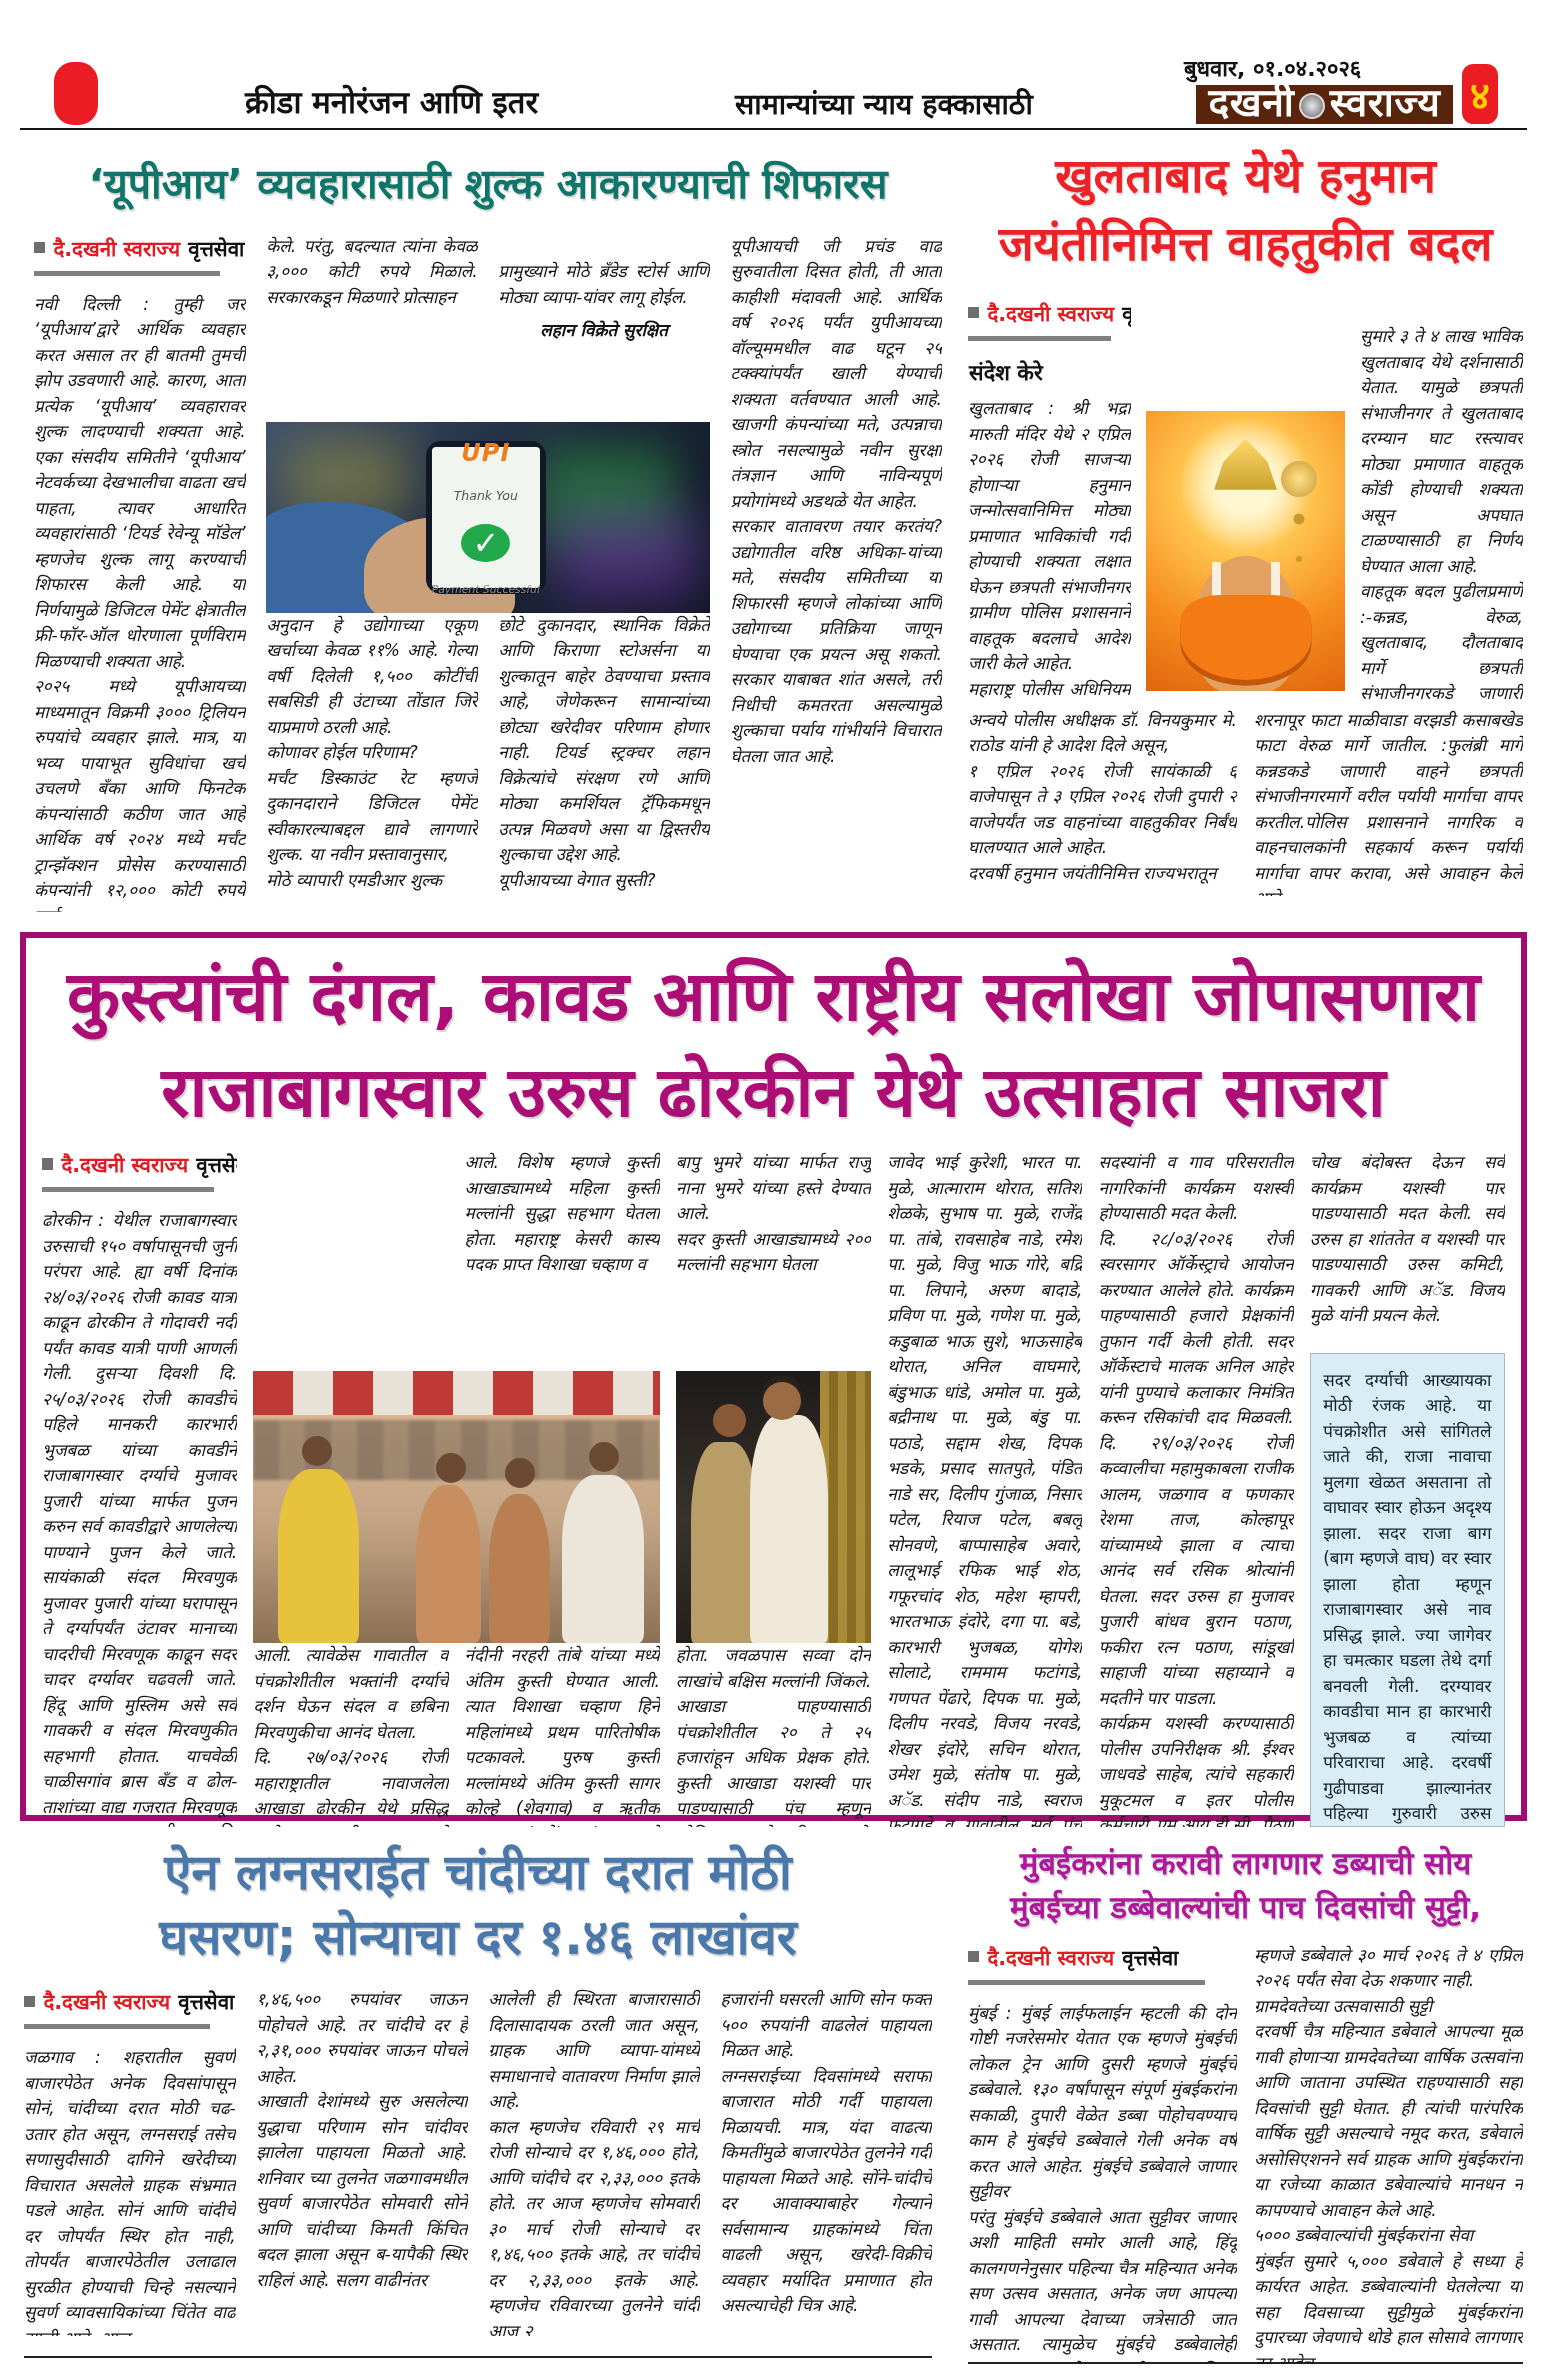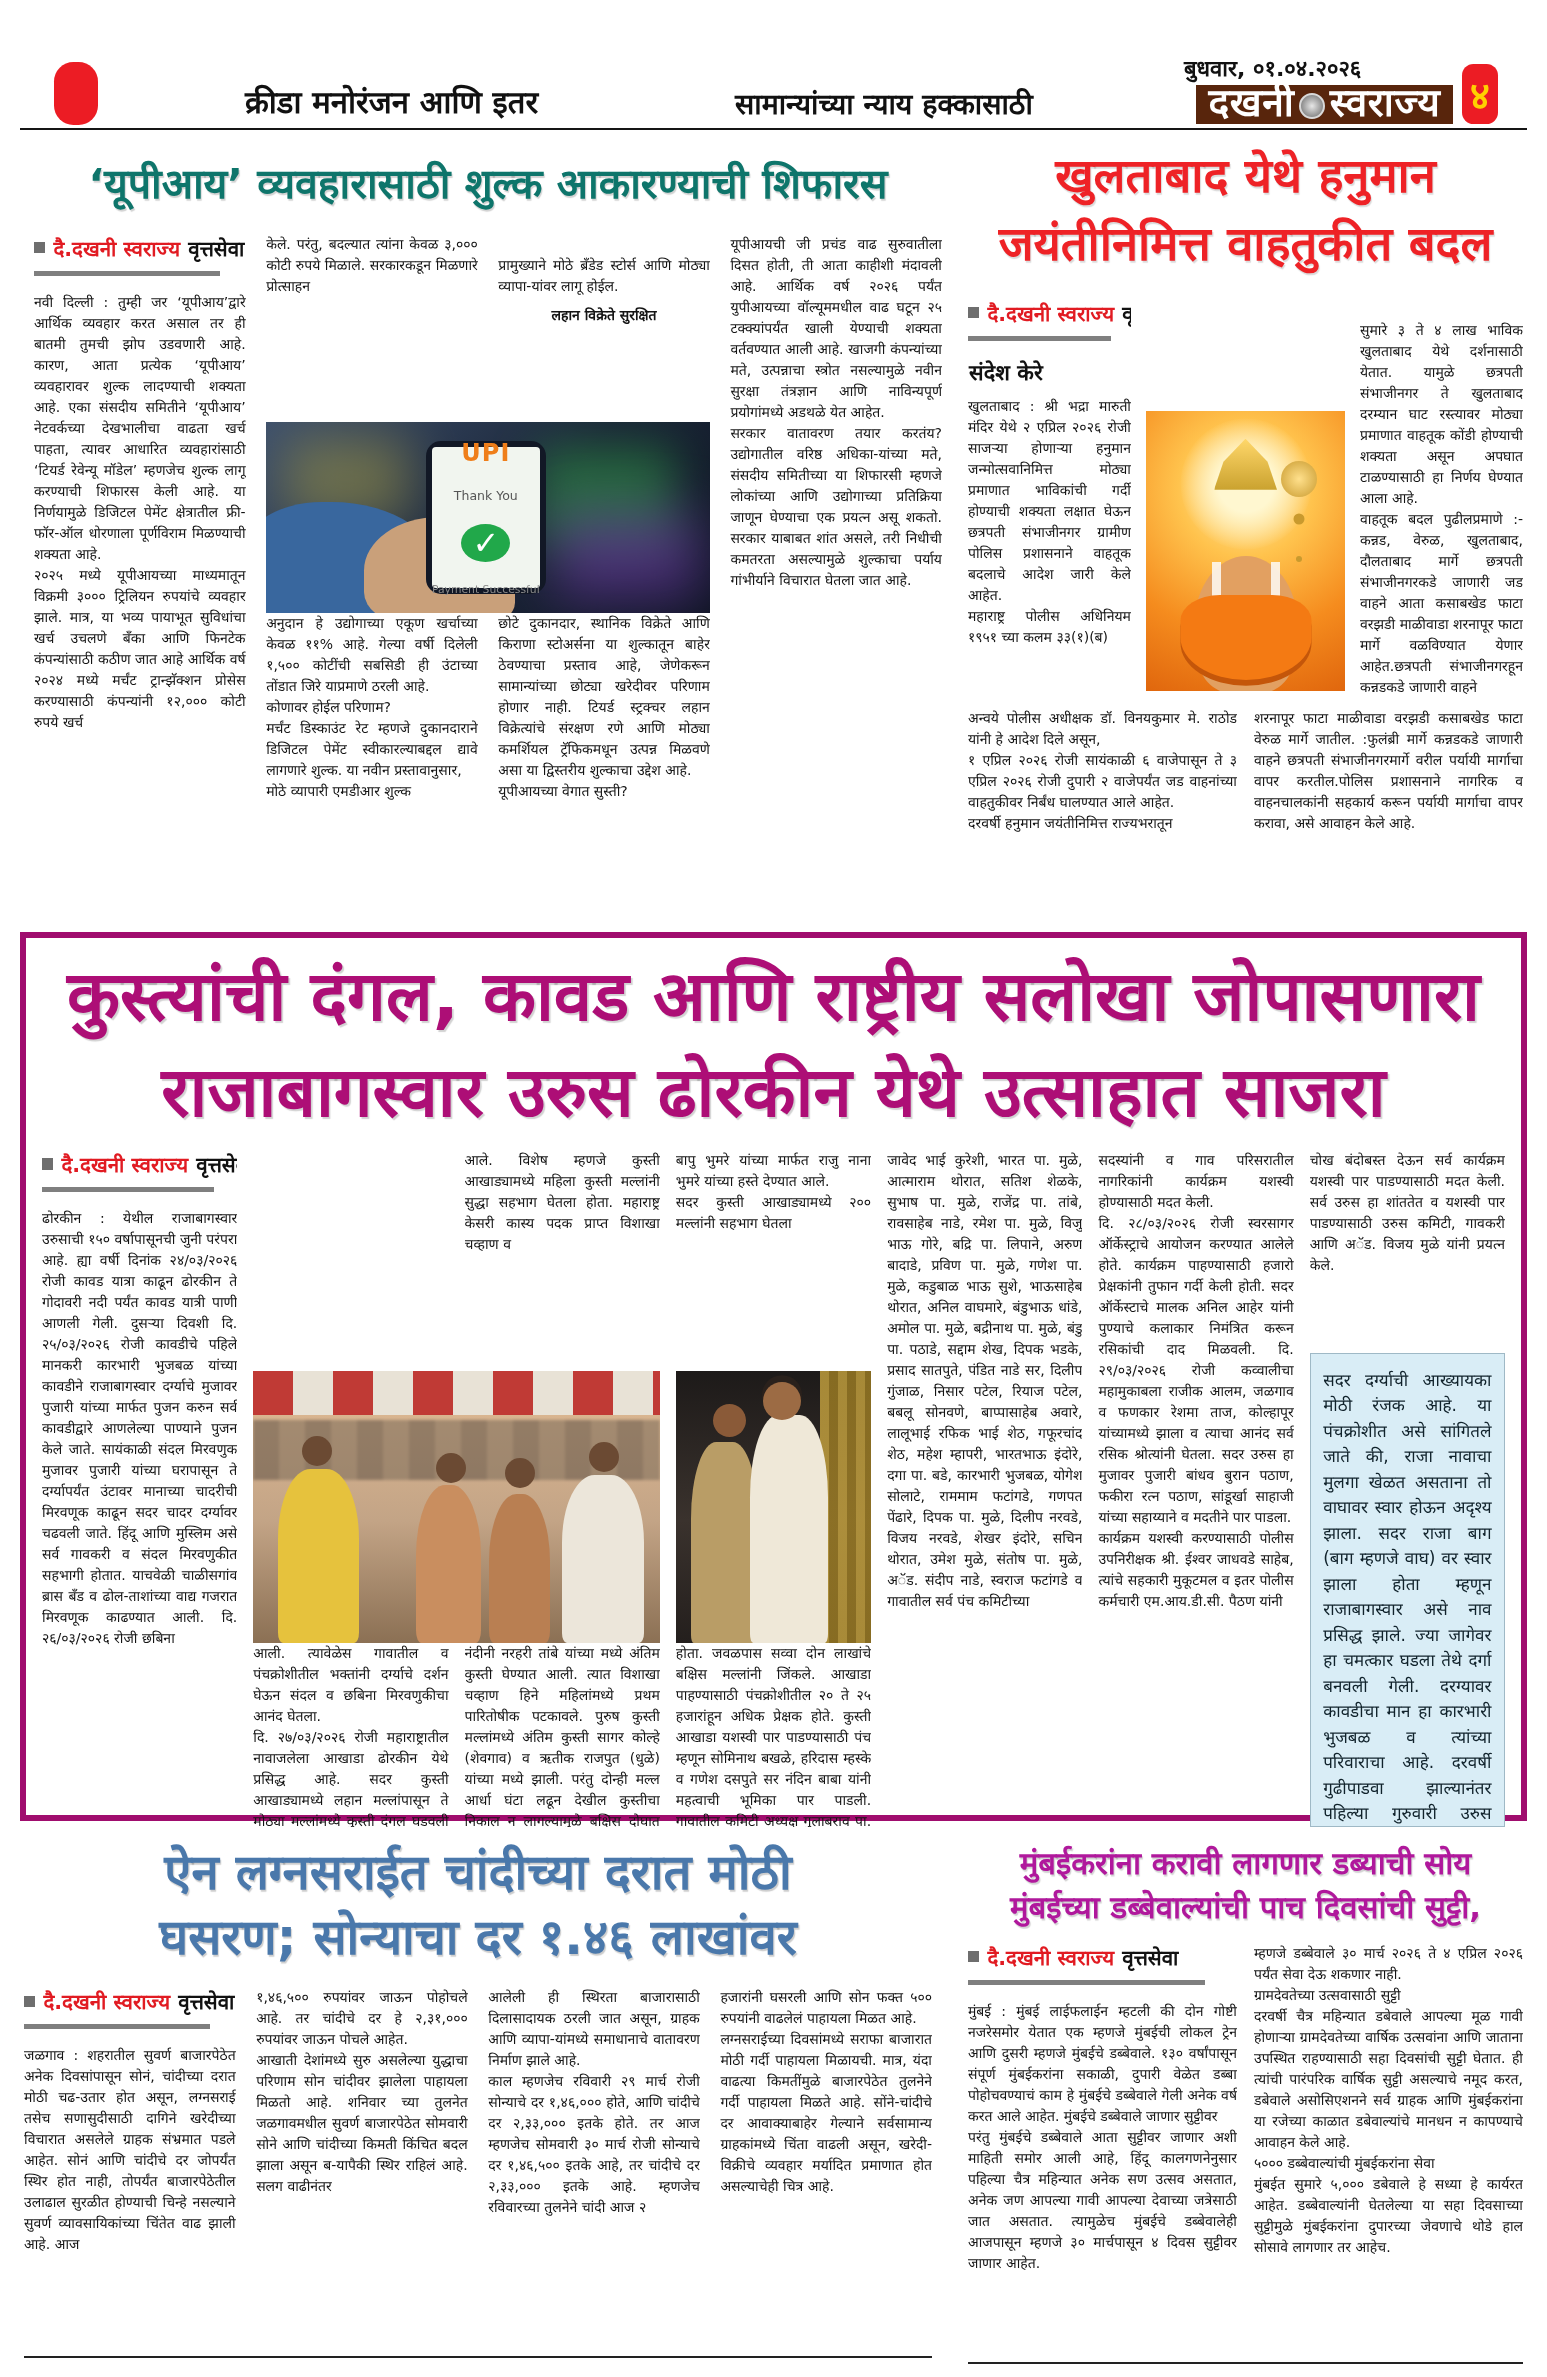--- a/index.html
+++ b/index.html
@@ -22,21 +22,21 @@
   .page-pill { position:absolute; left:1462px; top:64px; width:36px; height:60px; background:#ec1c24; border-radius:11.4px;
                color:#ffd100; font-size:38px; font-weight:bold; display:flex; align-items:center; justify-content:center; }
   .rule-top { position:absolute; left:20px; top:128px; width:1507px; height:2.3px; background:#151515; }
 
   
   .byline { display:flex; align-items:center; gap:8px; font-size:20.5px; font-weight:bold; white-space:nowrap; }
   .byline .sq { width:11.4px; height:11.4px; background:#6e6e6e; flex:none; }
   .byline .red { color:#e11b22; }
   .byline .blk { color:#111; }
   .bar { height:5.1px; background:#7f7f7f; width:88%; margin:9px 0 16px 0; }
-  .coltext { font-size:14px; line-height:1.5; text-align:justify; white-space:pre-line; overflow:hidden; color:#141414; height:100%; }
+  .coltext { font-size:17px; line-height:1.5; text-align:justify; white-space:pre-line; overflow:hidden; color:#141414; height:100%;font-style:italic; }
   .author { font-size:21.6px; font-weight:bold; color:#111; margin:3.4px 0 10.3px 1.1px; }
 
   
   .a1 { position:absolute; left:34px; top:142px; width:908px; height:776px; }
   .a1-head { font-size:41px; font-weight:bold; color:#0e756b; text-align:center; white-space:nowrap; overflow:hidden;
              height:85px; line-height:85px; text-shadow:1.1px 1.7px 1.1px rgba(0,0,0,.18); }
   .a1-body { display:grid; grid-template-columns:repeat(4,1fr); column-gap:20.5px; grid-template-rows:188px 191px auto;
              height:678px; margin-top:6.8px; }
   .a1-c1 { grid-area:1/1/4/2; overflow:hidden; }
   .a1-c2t { grid-area:1/2/2/3; } .a1-c3t { grid-area:1/3/2/4; }
@@ -44,21 +44,21 @@
   .a1-c2b { grid-area:3/2/4/3; } .a1-c3b { grid-area:3/3/4/4; }
   .subhead { display:block; text-align:center; font-weight:bold; margin-top:8px; }
   .photo-upi { grid-area:2/2/3/4; position:relative; overflow:hidden; background:linear-gradient(135deg,#3c4f6d,#1b2638 55%,#0d1421); }
   .upi-blob1 { position:absolute; right:8%; top:14%; width:137px; height:97px; background:#2f9e44; filter:blur(23px); opacity:.55; }
   .upi-blob2 { position:absolute; left:4%; top:8%; width:125px; height:85px; background:#b7a93f; filter:blur(26px); opacity:.45; }
   .upi-blob3 { position:absolute; right:2%; bottom:6%; width:148px; height:91px; background:#7b3fb7; filter:blur(27px); opacity:.5; }
   .upi-sleeve { position:absolute; left:-6%; bottom:-14%; width:46%; height:72%; background:#39679e; border-radius:40% 55% 10% 10%; }
   .upi-hand { position:absolute; left:22%; bottom:-6%; width:34%; height:56%; background:#c9a07a; border-radius:50% 45% 20% 30%; }
   .upi-phone { position:absolute; left:36%; top:10%; width:27%; height:80%; background:#121826; border-radius:15px; padding:5.7px; }
   .upi-screen { width:100%; height:100%; background:#f1f5ef; border-radius:4px; display:flex; flex-direction:column;
-                align-items:center; justify-content:center; gap:21px; }
+                align-items:center; justify-content:center; gap:21px;font-style:italic; }
   .upi-brand { font-size:24px; font-weight:bold; color:#ef7e1a; letter-spacing:1.1px; }
   .upi-thanks { font-size:12.5px; color:#555; }
   .upi-check { width:49px; height:49px; border-radius:50%; background:#21a84a; color:#fff; font-size:32px;
                display:flex; align-items:center; justify-content:center; }
   .upi-status { font-size:10.8px; color:#8b8b8b; }
 
   
   .a2 { position:absolute; left:968px; top:142px; width:555px; height:776px; }
   .a2-head { font-size:47px; font-weight:bold; color:#ee2226; text-align:center; line-height:1.45; white-space:nowrap;
              overflow:hidden; text-shadow:1.1px 1.7px 1.1px rgba(0,0,0,.15); }

